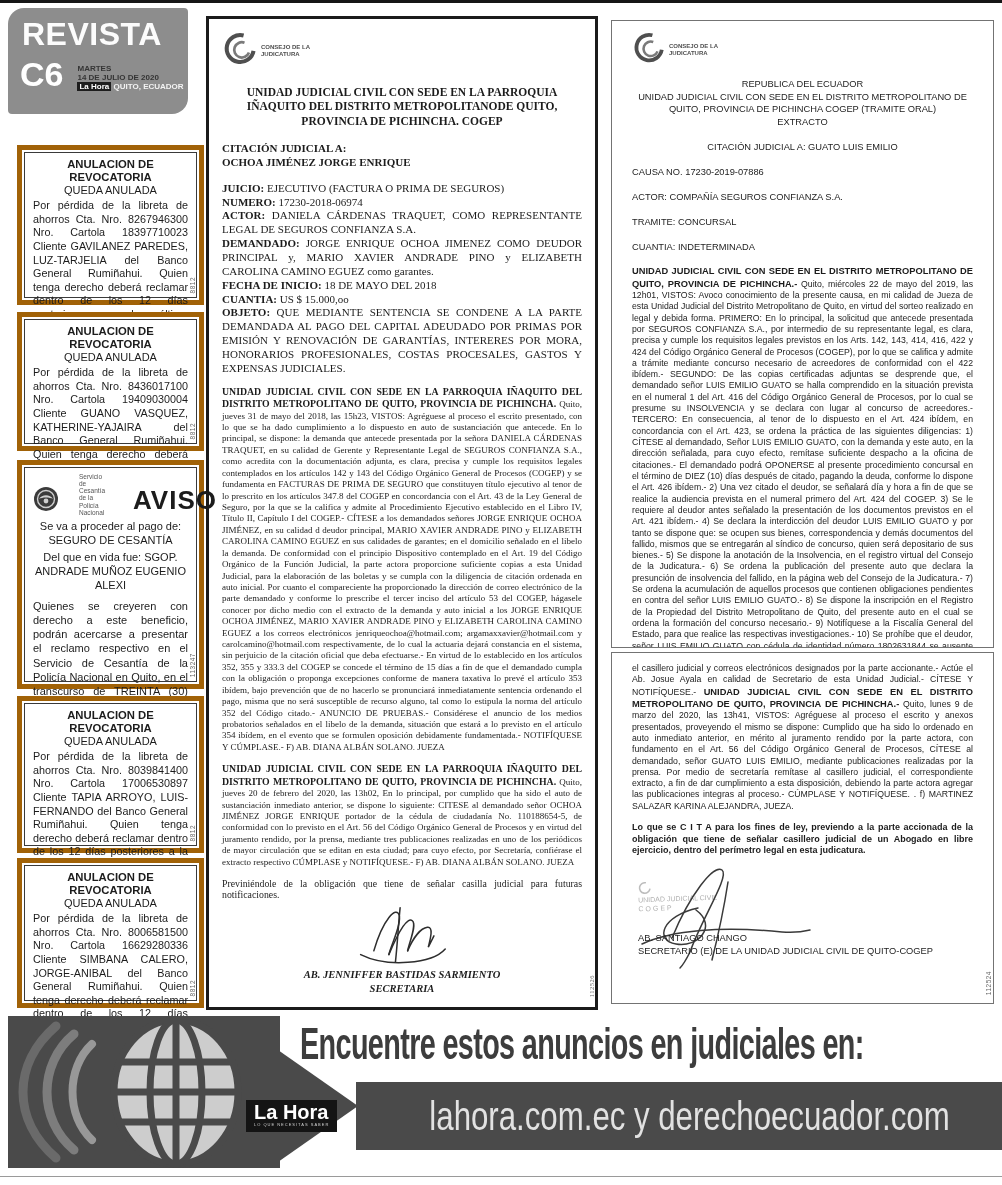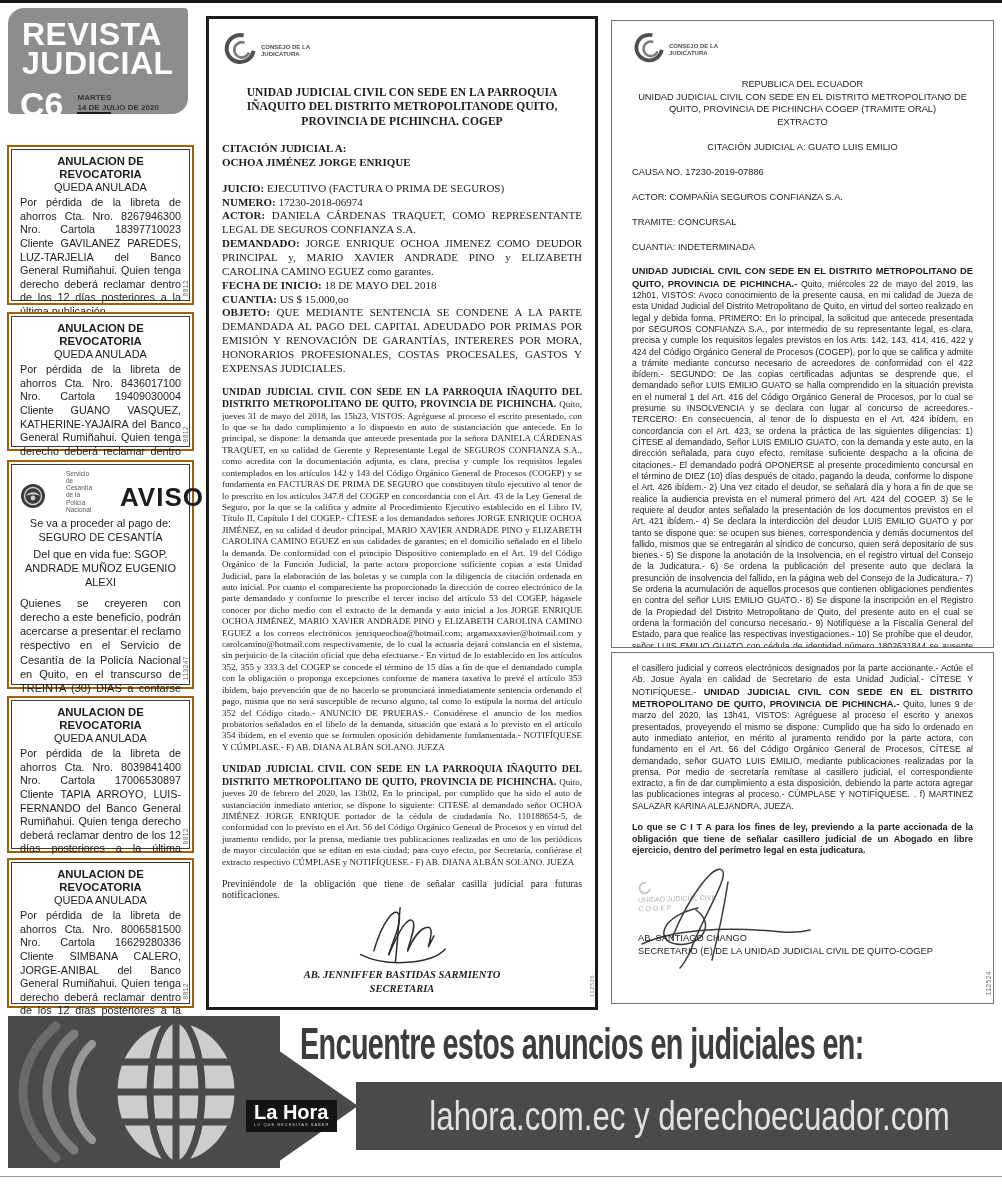--- a/index.html
+++ b/index.html
@@ -12,21 +12,21 @@
   .masthead{position:absolute;left:8px;top:8px;width:180px;height:106px;background:#8d8d8d;
             border-radius:16px 4px 16px 4px;color:#fff;overflow:hidden;}
   .mh-title{font-weight:bold;font-size:32px;line-height:.92;padding:12px 0 0 14px;color:#fcfcfc;letter-spacing:.5px;}
   .mh-row{display:flex;align-items:flex-end;padding:8px 0 0 12px;}
   .mh-code{font-weight:bold;font-size:34px;line-height:1;color:#fff;}
   .mh-meta{margin-left:14px;font-size:8px;line-height:1.15;color:#353535;font-weight:bold;}
   .mh-brand{display:inline-block;background:#1d1d1d;color:#fff;padding:0 2px;font-weight:bold;font-size:8px;}
   .mh-city{color:#f3f3f3;font-weight:bold;}
 
   
-  .notice{position:absolute;left:7px;width:187px;border:2px solid #a16207;padding:2px;box-sizing:border-box;background:#fff;}
+  .notice{position:absolute;left:17px;width:187px;border:5px solid #a16207;padding:2px;box-sizing:border-box;background:#fff;}
   .notice-inner{border:1px solid #3a3a3a;height:100%;box-sizing:border-box;padding:5px 8px 6px;position:relative;}
   .n-title{font-size:11.3px;font-weight:bold;text-align:center;line-height:1.15;}
   .n-sub{font-size:11px;text-align:center;line-height:1.2;margin-bottom:2px;}
   .n-body{font-size:10.8px;line-height:1.26;text-align:justify;}
   .vcode{position:absolute;right:0px;bottom:4px;writing-mode:vertical-rl;transform:rotate(180deg);
          font-size:6.5px;color:#666;letter-spacing:.5px;}
 
   
   .aviso-head{display:flex;align-items:flex-end;gap:20px;margin-bottom:4px;}
   .aviso-org{font-size:6.5px;color:#555;line-height:1.1;}
@@ -82,21 +82,20 @@
 </style>
 </head>
 <body>
 
 <div class="page">
   <div class="rule-top"></div>
 
   <div class="masthead">
     <div class="mh-title">
       <div>REVISTA</div>
-      <div>JUDICIAL</div>
     </div>
     <div class="mh-row">
       <div class="mh-code">C6</div>
       <div class="mh-meta">
         <div>MARTES</div>
         <div>14 DE JULIO DE 2020</div>
         <div><span class="mh-brand">La Hora</span>
              <span class="mh-city">QUITO, ECUADOR</span></div>
       </div>
     </div>

